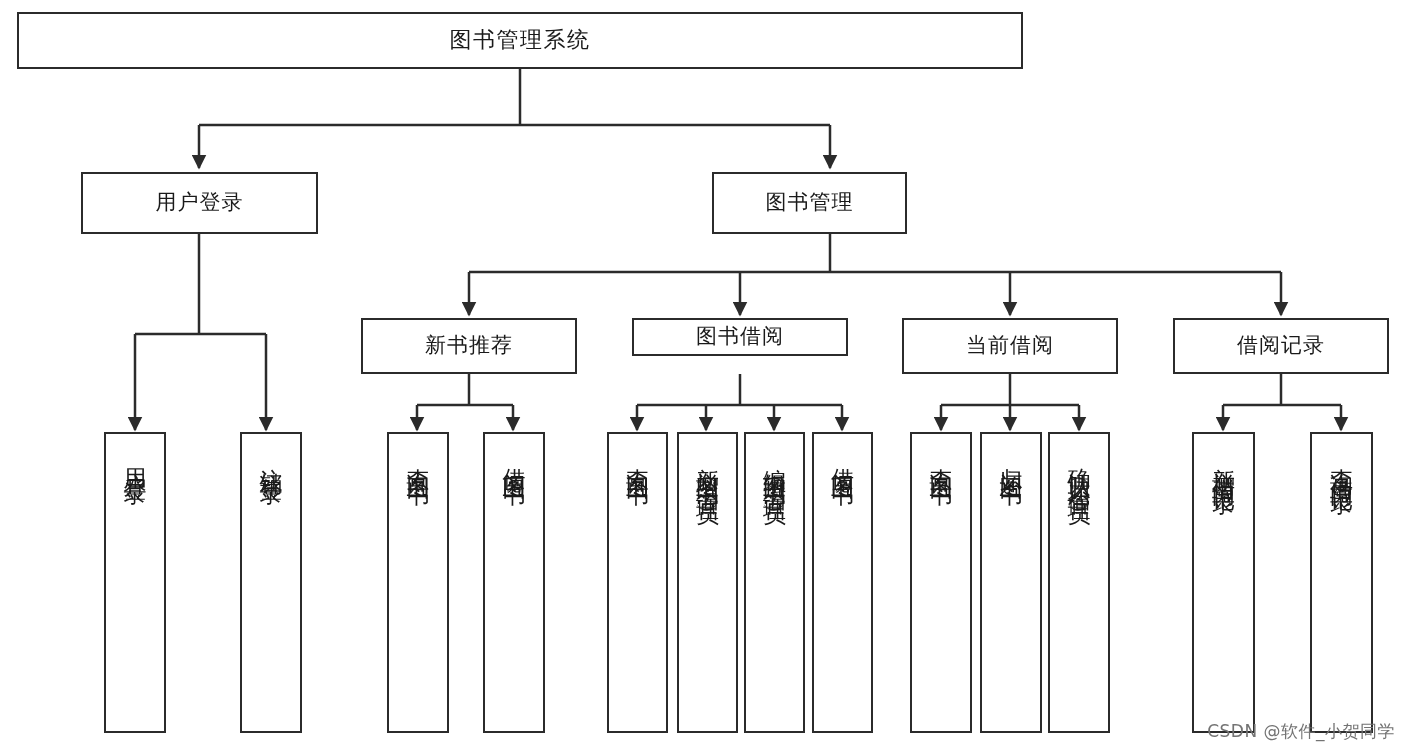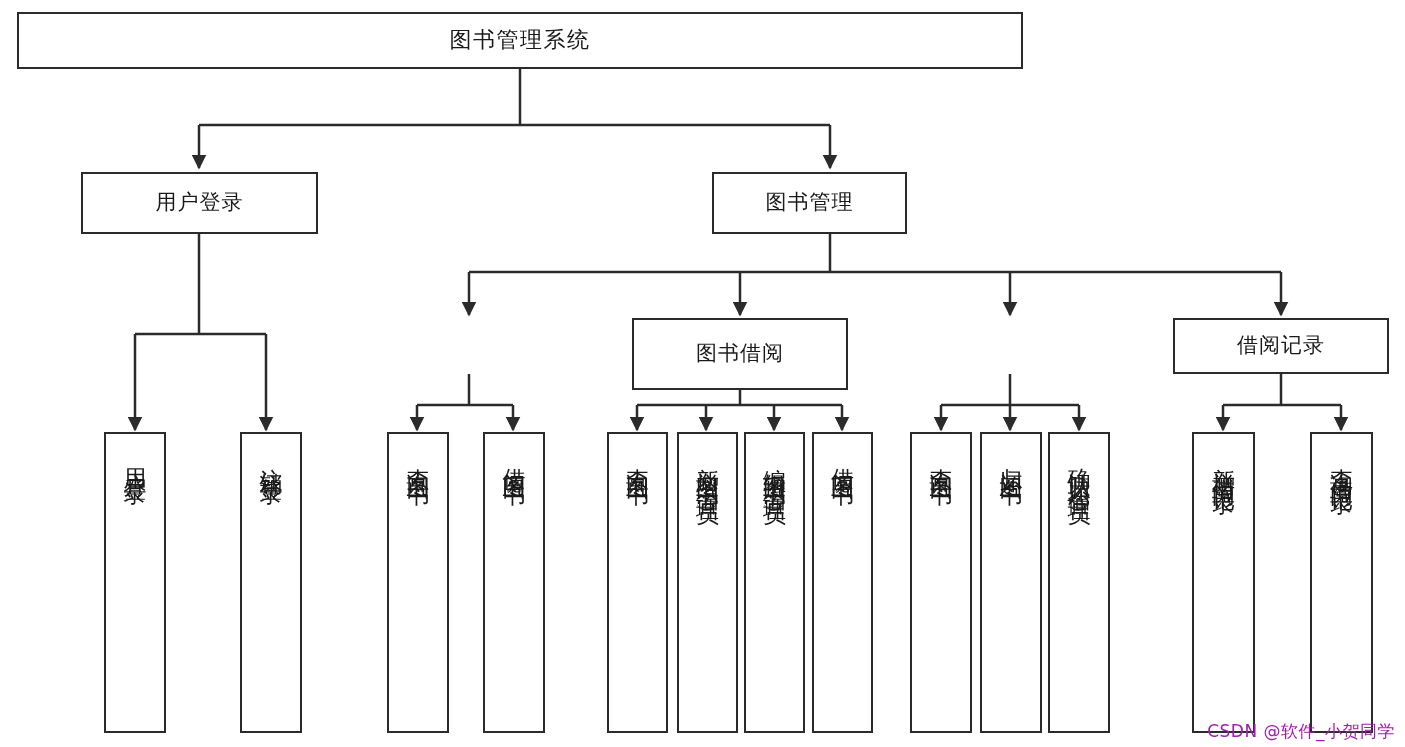--- a/index.html
+++ b/index.html
@@ -64,21 +64,21 @@
     font-size: 23px;
     letter-spacing: 5px;
     line-height: 1;
     white-space: nowrap;
   }
   .watermark {
     position: absolute;
     right: 10px;
     bottom: 4px;
     font-size: 17px;
-    color: #a21caf;
+    color: #737373;
     letter-spacing: 0.5px;
     white-space: nowrap;
     font-family: "DejaVu Sans", "Liberation Sans", sans-serif;
   }
 </style>
 </head>
 <body>
 
 <div id="canvas">
 
@@ -136,22 +136,28 @@
     <span class="lbl">图书管理系统</span>
   </div>
 
   <div class="node horiz" style="left:81px; top:172px; width:237px; height:62px;">
     <span class="lbl">用户登录</span>
   </div>
   <div class="node horiz" style="left:712px; top:172px; width:195px; height:62px;">
     <span class="lbl">图书管理</span>
   </div>
 
-  <div class="node horiz" style="left:632px; top:318px; width:216px; height:72px;">
+  <div class="node horiz" style="left:361px; top:318px; width:216px; height:56px;">
+    <span class="lbl">新书推荐</span>
+  </div>
+  <div class="node horiz" style="left:632px; top:318px; width:216px; height:38px;">
     <span class="lbl">图书借阅</span>
+  </div>
+  <div class="node horiz" style="left:902px; top:318px; width:216px; height:56px;">
+    <span class="lbl">当前借阅</span>
   </div>
   <div class="node horiz" style="left:1173px; top:318px; width:216px; height:56px;">
     <span class="lbl">借阅记录</span>
   </div>
 
   <div class="node vert" style="left:104px; top:432px; width:62px; height:301px;">
     <span class="lbl">用户登录</span>
   </div>
   <div class="node vert" style="left:240px; top:432px; width:62px; height:301px;">
     <span class="lbl">注销登录</span>

